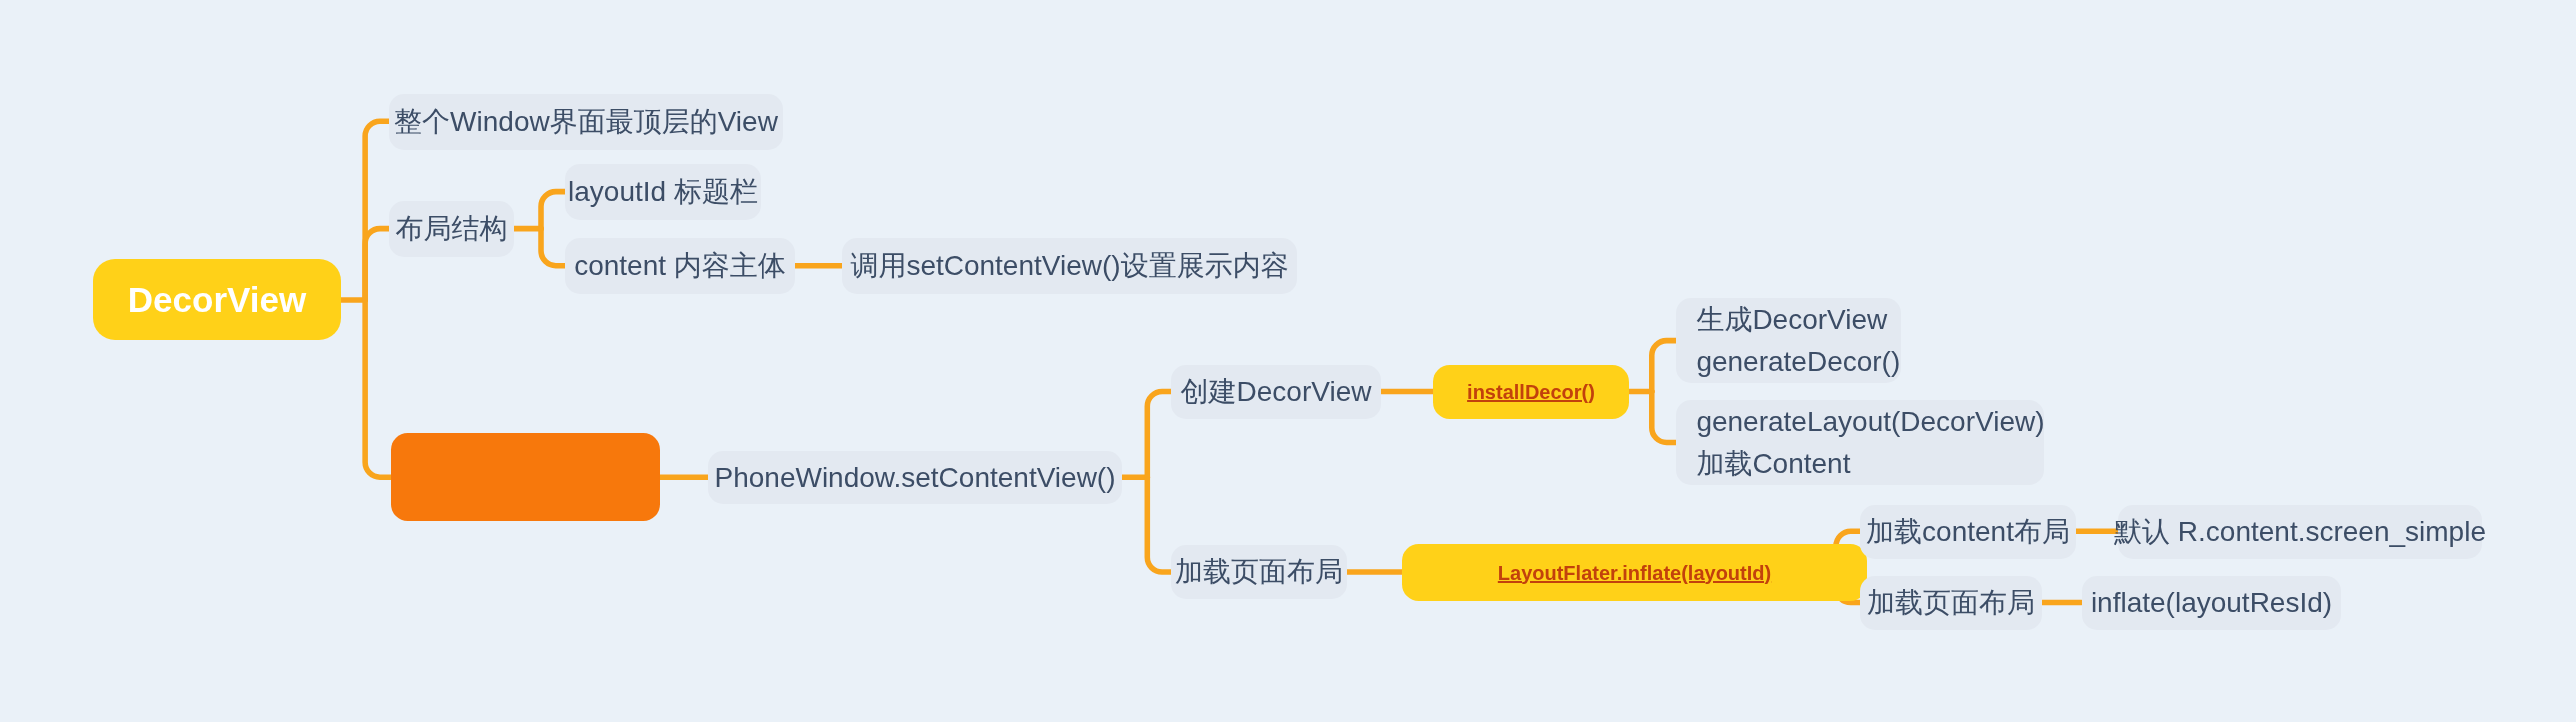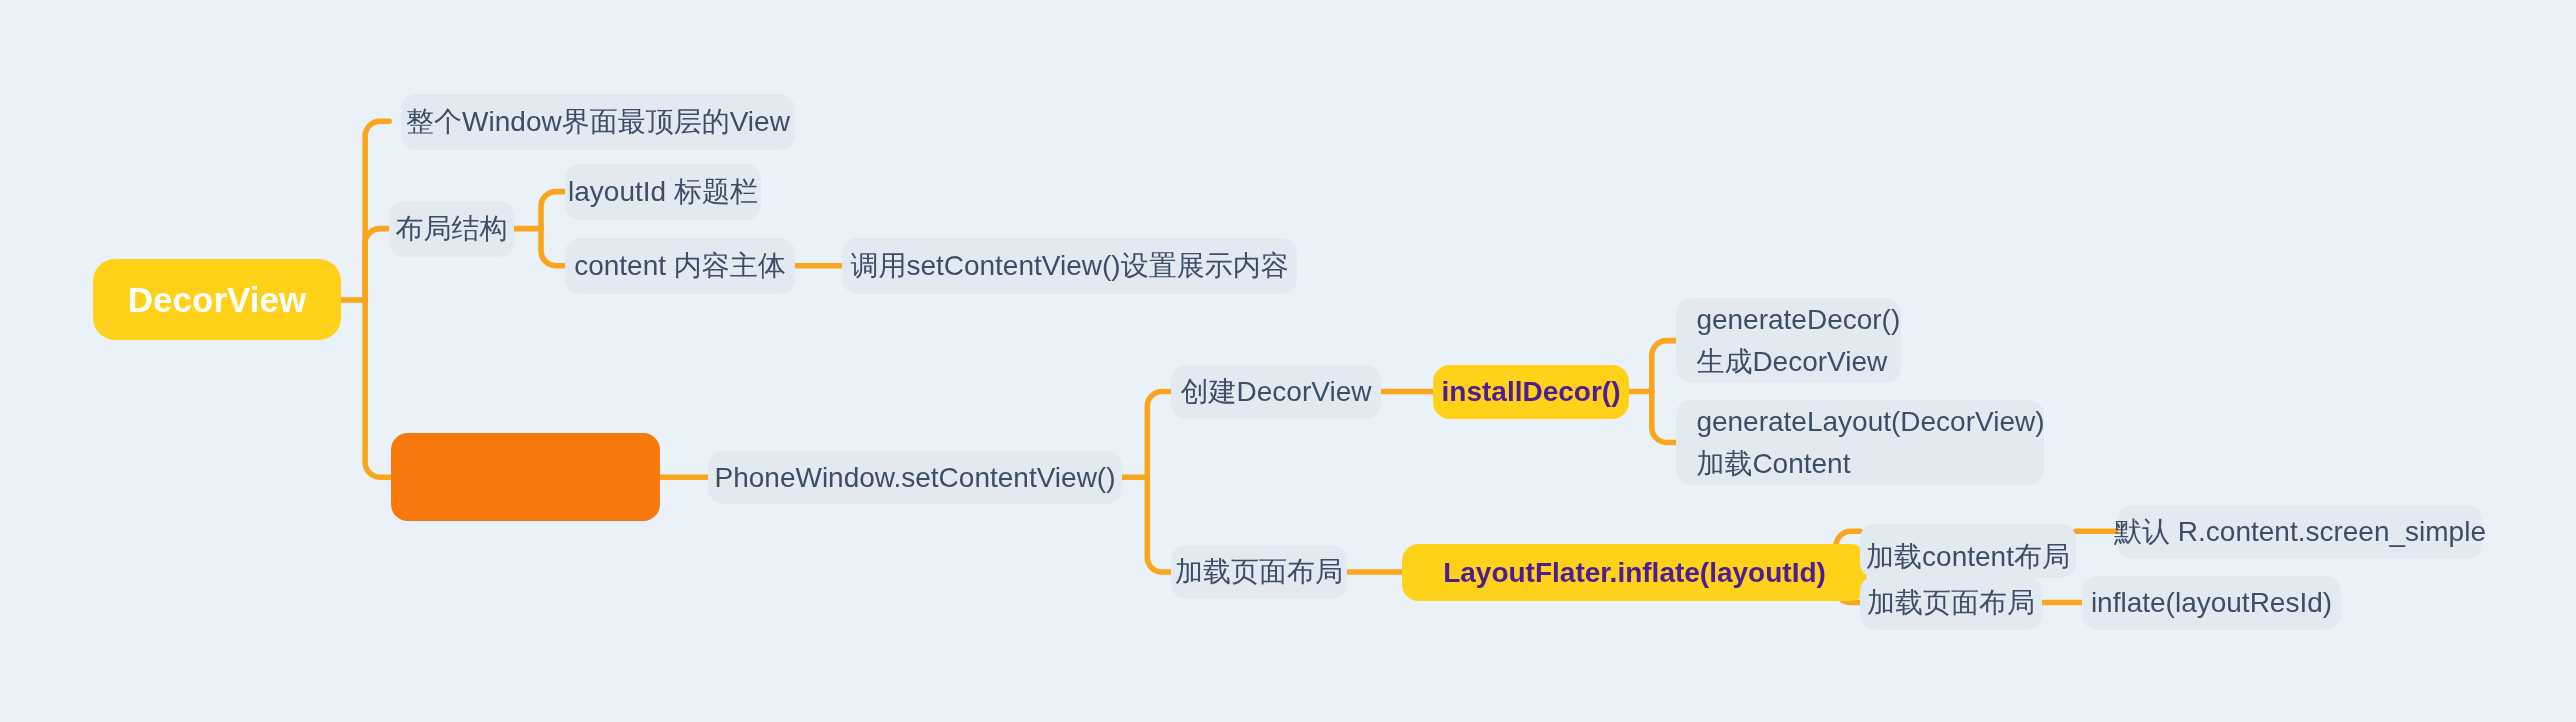--- a/index.html
+++ b/index.html
@@ -17,22 +17,22 @@
   .node.default{
     background:#E3E9F1;color:#3C4D66;border-radius:15px;
     font-size:28px;padding:0 20.4px;align-items:flex-start;
   }
   .node.default.single{align-items:center;padding:0 9.3px;}
   .node.root{
     background:#FFD118;color:#FFFFFF;border-radius:22px;
     font-size:35px;font-weight:bold;align-items:center;
   }
   .node.keyword{
-    background:#FFD118;color:#4c1d95;border-radius:16.7px;
-    font-size:28px;font-weight:bold;align-items:center;padding:0 13px;
+    background:#FFD118;color:#c2410c;border-radius:16.7px;
+    font-size:20px;font-weight:bold;align-items:center;padding:0 13px;text-decoration:underline;
   }
   .node.highlight{
     background:#F7780C;color:#FFFFFF;border-radius:16.7px;
     font-size:28px;font-weight:bold;align-items:flex-start;padding:0 22px;
   }
   .node .line{line-height:42px;}
   .node.root .line{line-height:43px;}
 </style>
 </head>
 <body>
@@ -59,21 +59,21 @@
       <path d="M1958,618 H1983" fill="none" stroke="#F9A51D" stroke-width="6" stroke-linecap="round"></path>
       <path d="M1983,618 V590 A16,16 0 0 1 1999,574 H2009" fill="none" stroke="#F9A51D" stroke-width="6" stroke-linecap="round"></path>
       <path d="M1983,618 V635 A16,16 0 0 0 1999,651 H2009" fill="none" stroke="#F9A51D" stroke-width="6" stroke-linecap="round"></path>
       <path d="M2242,574 H2287" fill="none" stroke="#F9A51D" stroke-width="6" stroke-linecap="round"></path>
       <path d="M2206,651 H2248" fill="none" stroke="#F9A51D" stroke-width="6" stroke-linecap="round"></path>
     </svg>
   <div id="nodes">
       <div class="node root single" style="left: 93px; top: 259px; width: 248px; height: 81px;">
         <div class="line">DecorView</div>
       </div>
-      <div class="node default single" style="left: 389px; top: 94px; width: 394px; height: 56px; margin-left: 12px;">
+      <div class="node default single" style="left: 389px; top: 94px; width: 394px; height: 56px;">
         <div class="line">整个Window界面最顶层的View</div>
       </div>
       <div class="node default single" style="left: 389px; top: 201px; width: 125px; height: 56px;">
         <div class="line">布局结构</div>
       </div>
       <div class="node default single" style="left: 565px; top: 164px; width: 196px; height: 56px;">
         <div class="line">layoutId 标题栏</div>
       </div>
       <div class="node default single" style="left: 565px; top: 238px; width: 230px; height: 56px;">
         <div class="line">content 内容主体</div>
@@ -86,34 +86,34 @@
       <div class="node default single" style="left: 708px; top: 451px; width: 414px; height: 53px;">
         <div class="line">PhoneWindow.setContentView()</div>
       </div>
       <div class="node default single" style="left: 1171px; top: 365px; width: 210px; height: 54px;">
         <div class="line">创建DecorView</div>
       </div>
       <div class="node keyword single" style="left: 1433px; top: 365px; width: 196px; height: 54px;">
         <div class="line">installDecor()</div>
       </div>
       <div class="node default" style="left: 1676px; top: 298px; width: 225px; height: 85px;">
+        <div class="line">生成DecorView</div>
         <div class="line">generateDecor()</div>
-        <div class="line">生成DecorView</div>
       </div>
       <div class="node default" style="left: 1676px; top: 400px; width: 368px; height: 85px;">
         <div class="line">generateLayout(DecorView)</div>
         <div class="line">加载Content</div>
       </div>
       <div class="node default single" style="left: 1171px; top: 545px; width: 176px; height: 54px;">
         <div class="line">加载页面布局</div>
       </div>
       <div class="node keyword single" style="left: 1402px; top: 544px; width: 465px; height: 57px;">
         <div class="line">LayoutFlater.inflate(layoutId)</div>
       </div>
-      <div class="node default single" style="left: 1860px; top: 524px; width: 216px; height: 54px; justify-content: flex-end;">
+      <div class="node default single" style="left: 1860px; top: 505px; width: 216px; height: 54px;">
         <div class="line">加载content布局</div>
       </div>
       <div class="node default single" style="left: 2118px; top: 505px; width: 364px; height: 54px;">
         <div class="line">默认 R.content.screen_simple</div>
       </div>
       <div class="node default single" style="left: 1860px; top: 576px; width: 182px; height: 54px;">
         <div class="line">加载页面布局</div>
       </div>
       <div class="node default single" style="left: 2082px; top: 576px; width: 259px; height: 54px;">
         <div class="line">inflate(layoutResId)</div>

